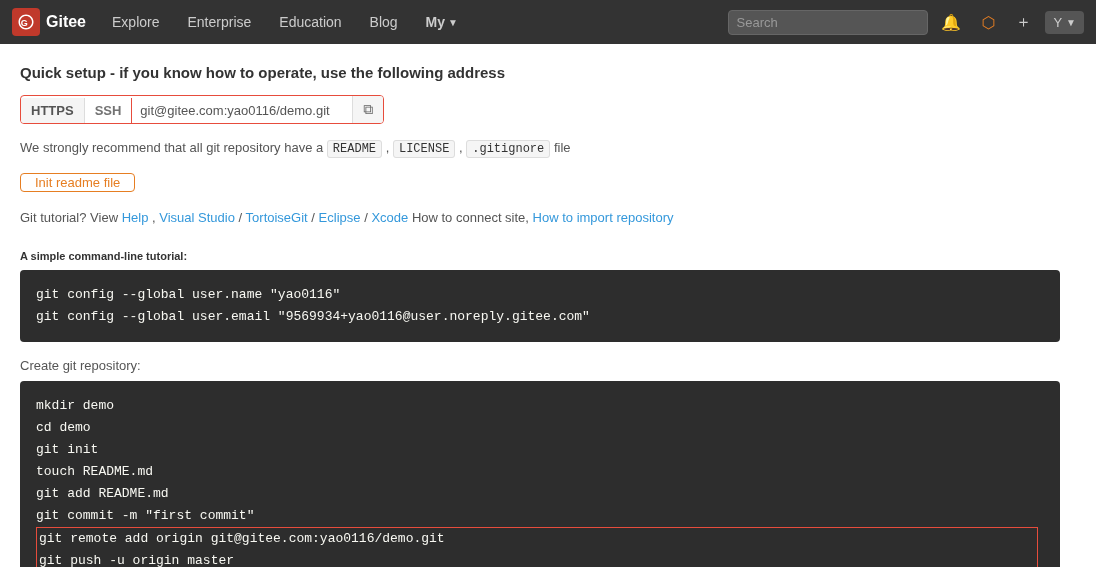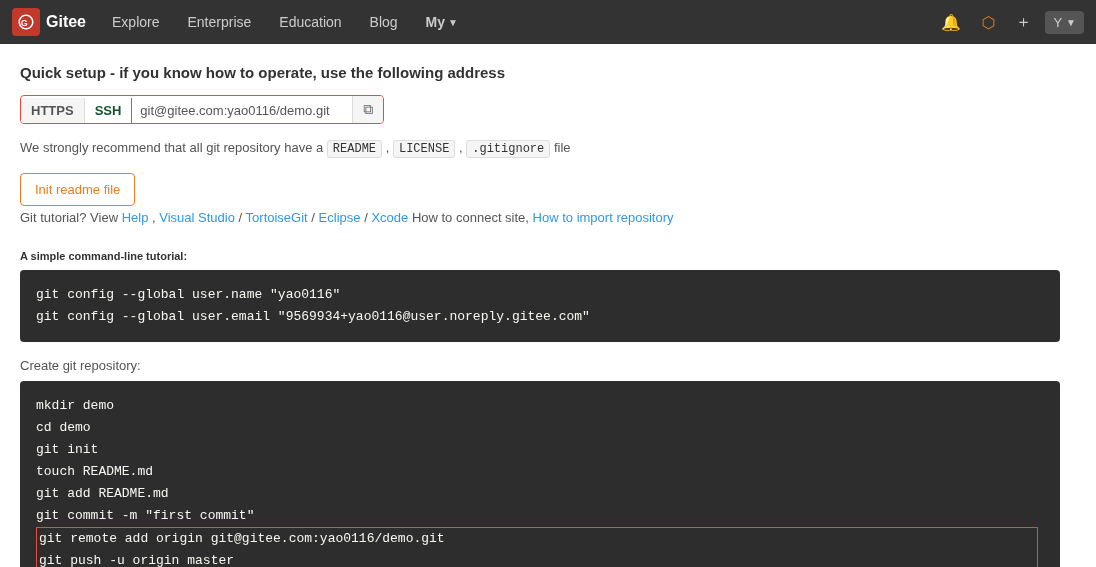--- a/index.html
+++ b/index.html
@@ -140,23 +140,24 @@
       font-family: Liberation Mono, monospace;
       font-size: 12px;
       color: #333;
     }
 
     .btn-init {
       background: #fff;
       border: 1px solid #e67e22;
       color: #e67e22;
       border-radius: 4px;
-      padding: 8px 14px;
-      cursor: pointer;
-      font-size: 13px;
+      padding: 1px 14px;
+      cursor: pointer;
+      font-size: 13px;
+      margin-bottom: 14px;
     }
 
     .git-tutorial {
       font-size: 13px;
       color: #555;
       margin-bottom: 20px;
       line-height: 1.8;
     }
     .git-tutorial a {
       color: #3498db;
@@ -203,39 +204,42 @@
   </div>
   <a class="nav-link">Explore</a>
   <a class="nav-link">Enterprise</a>
   <a class="nav-link">Education</a>
   <a class="nav-link">Blog</a>
   <div class="nav-link" style="display:flex;align-items:center;gap:3px;font-weight:bold;">
     <span>My</span>
     <span style="font-size:10px;">▼</span>
   </div>
   <div class="nav-spacer"></div>
+  <div class="search-bar">
+    <input type="text" placeholder="Search" style="">
+  </div>
   <span class="nav-icon">🔔</span>
   <span class="nav-icon" style="color:#e67e22;">⬡</span>
   <span class="nav-icon">＋</span>
   <div class="user-menu">
     <span>Y</span>
     <span style="font-size:10px;">▼</span>
   </div>
 </nav>
 
 <div class="main-content">
 
   
   <div class="quick-setup-title">Quick setup - if you know how to operate, use the following address</div>
 
   
   <div style="display:flex;align-items:center;gap:0;margin-bottom:14px;">
     <div class="ssh-input-group">
       <div class="ssh-label">HTTPS</div>
-      <div class="ssh-label" style="background:#fff;color:#14532d;border-right:1px solid #e74c3c;">SSH</div>
+      <div class="ssh-label" style="background:#fff;color:#737373;border-right:1px solid #e74c3c;">SSH</div>
       <input class="ssh-url-input" type="text" value="git@gitee.com:yao0116/demo.git" readonly="" style="">
       <div class="copy-btn" title="Copy">⧉</div>
     </div>
   </div>
 
   
   <div class="recommend-text">
     <span>We strongly recommend that all git repository have a</span>
     <span class="code-tag">README</span>
     <span>,</span>

